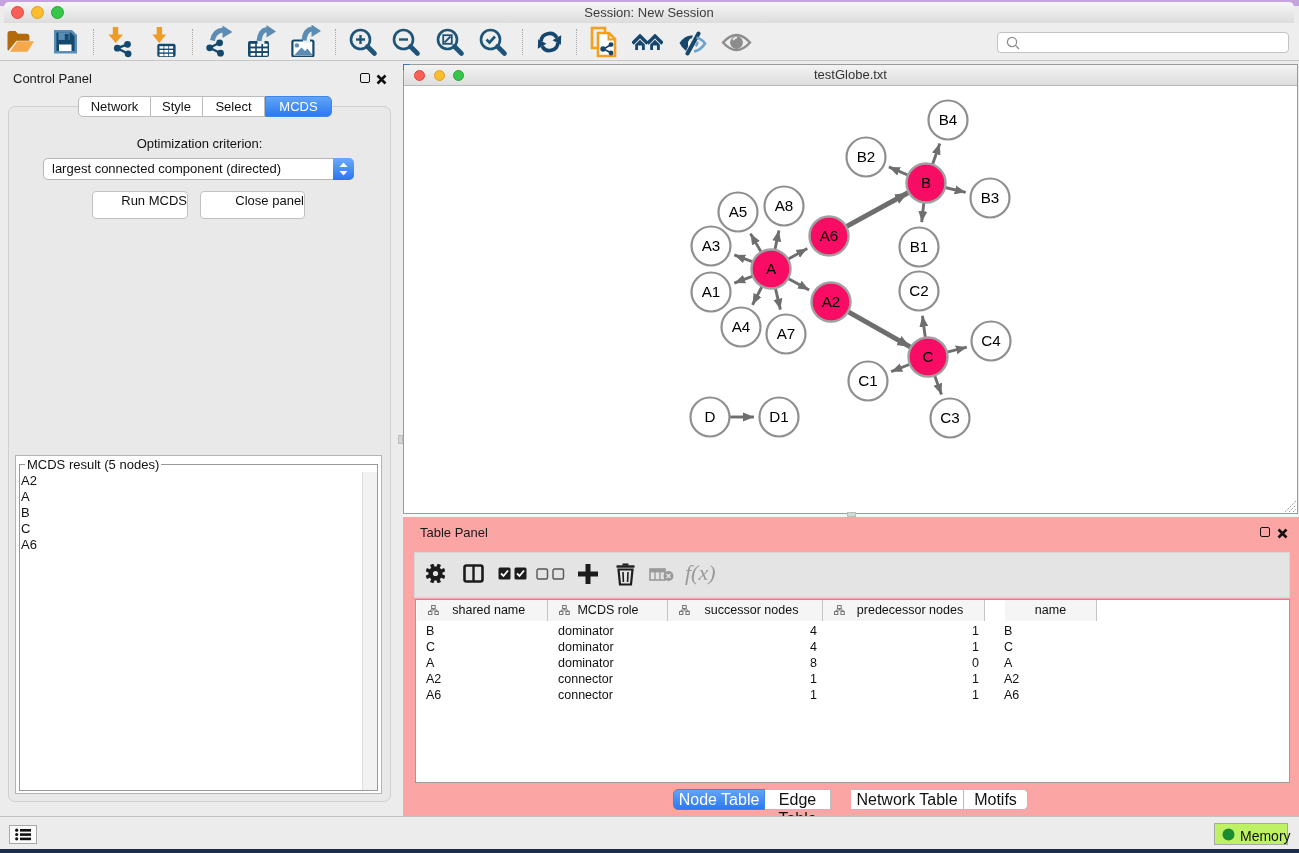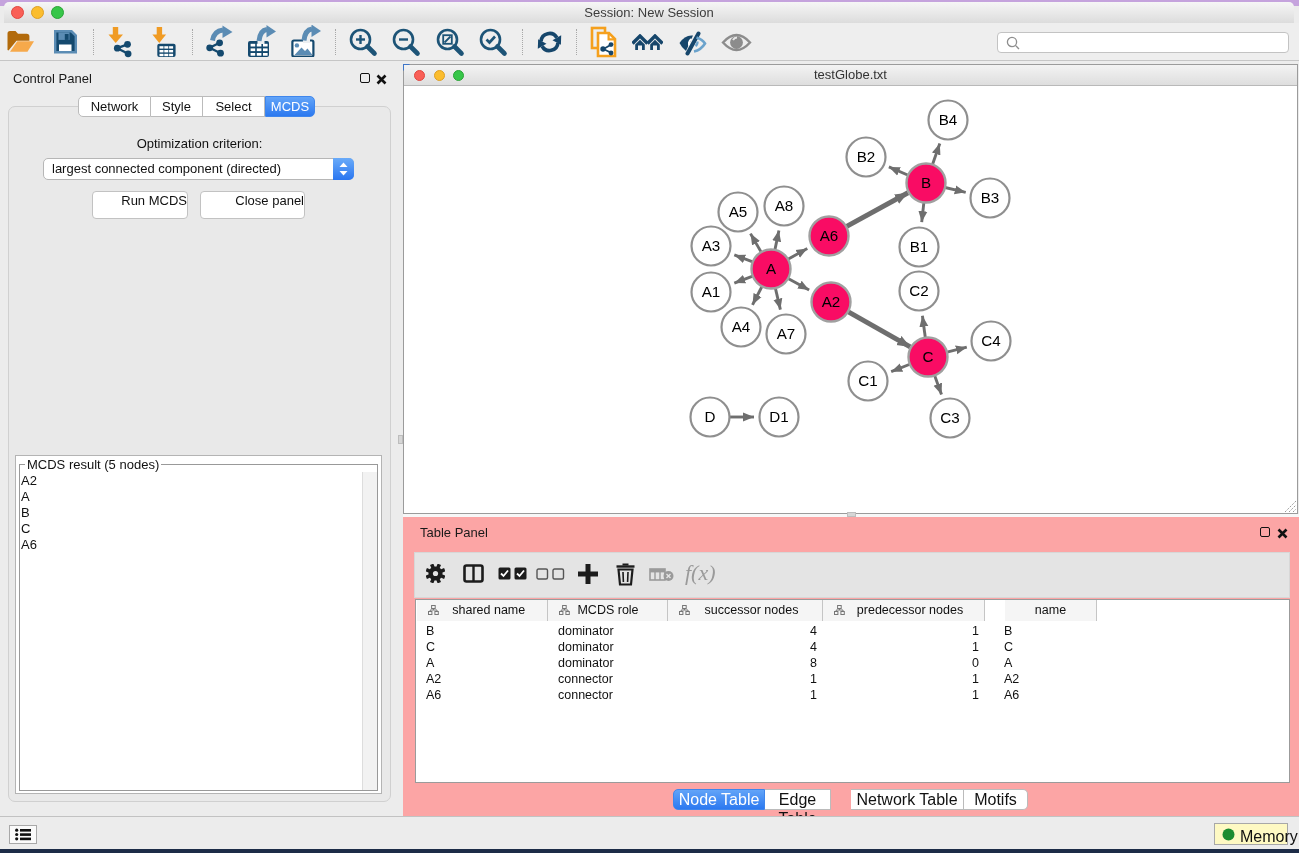--- a/index.html
+++ b/index.html
@@ -71,22 +71,22 @@
 .th { position:absolute; top:0; height:21px; border-right:1px solid #c5c5c5; background:#f5f5f5;
   font-size:12.5px; color:#111; text-align:center; line-height:21px; }
 .td { position:absolute; font-size:12.5px; color:#111; line-height:16px; }
 .btab { position:absolute; top:272px; height:21px; background:#fff; border:1px solid #bbbbbb;
   font-size:16px; color:#111; text-align:center; line-height:19px; }
 .btab.sel { background:linear-gradient(#62a4f8,#2c79f0); color:#fff; border-color:#3f86ec; }
 
 
 #statusbar { left:0; top:816px; width:1299px; height:33px; background:#ececec; border-top:1px solid #c2c2c2; }
 #sb-left { position:absolute; left:9px; top:8px; width:28px; height:19px; background:#fafafa; border:1px solid #a8a8a8; }
-#sb-mem { position:absolute; right:11px; top:6px; width:74px; height:22px; background:#fef9c3; border:1px solid #a8a8a8;
-  font-size:16px; color:#111; }
+#sb-mem { position:absolute; right:11px; top:6px; width:74px; height:22px; background:#bef264; border:1px solid #a8a8a8;
+  font-size:14px; color:#111; }
 </style>
 </head>
 <body>
 <div id="deskTop" class="abs"></div>
 <div class="abs" style="left:0; top:849px; width:1299px; height:4px; background:#1d2c47;"></div>
 
 <div id="titlebar" class="abs">
   <div class="tl" style="left:7px; background:#f95f57; border:0.5px solid #e14640;"></div>
   <div class="tl" style="left:27px; background:#fbbd2e; border:0.5px solid #dfa023;"></div>
   <div class="tl" style="left:47px; background:#37c649; border:0.5px solid #2aa437;"></div>
@@ -234,21 +234,21 @@
 <div id="cpanel" class="abs">
   <div id="cpanel-title" class="abs">Control Panel</div>
   <div class="float-ico abs" style="left:360px; top:11px;"></div>
   <div class="x-ico abs" style="left:376px; top:12px;"><svg width="11" height="11" viewBox="0 0 11 11">
         <path d="M1.5 1.5 L9.5 9.5 M9.5 1.5 L1.5 9.5" stroke="#111" stroke-width="2.6"></path>
       </svg></div>
   <div id="cp-inner" class="abs"></div>
   <div class="tab" style="left:78px; width:73px; border-radius:5px 0 0 5px;">Network</div>
   <div class="tab" style="left:151px; width:52px; border-left:0;">Style</div>
   <div class="tab" style="left:203px; width:62px; border-left:0;">Select</div>
-  <div class="tab sel" style="left:265px; width:50px; border-radius:0 5px 5px 0;">MCDS</div>
+  <div class="tab sel" style="left:265px; width:67px; border-radius:0 5px 5px 0;">MCDS</div>
   <div id="dropdown" class="abs">
     <span id="dd-text">largest connected component (directed)</span>
     <div id="dd-btn"><svg width="21" height="22" viewBox="0 0 21 22">
       <path d="M6.5 9 L10.5 4.5 L14.5 9 Z" fill="#fff"></path>
       <path d="M6.5 13 L10.5 17.5 L14.5 13 Z" fill="#fff"></path>
     </svg></div>
   </div>
   <div id="opt-label" class="abs">Optimization criterion:</div>
   <div class="btn" style="left:92px; width:96px;">Run MCDS</div>
   <div class="btn" style="left:200px; width:105px;">Close panel</div>

